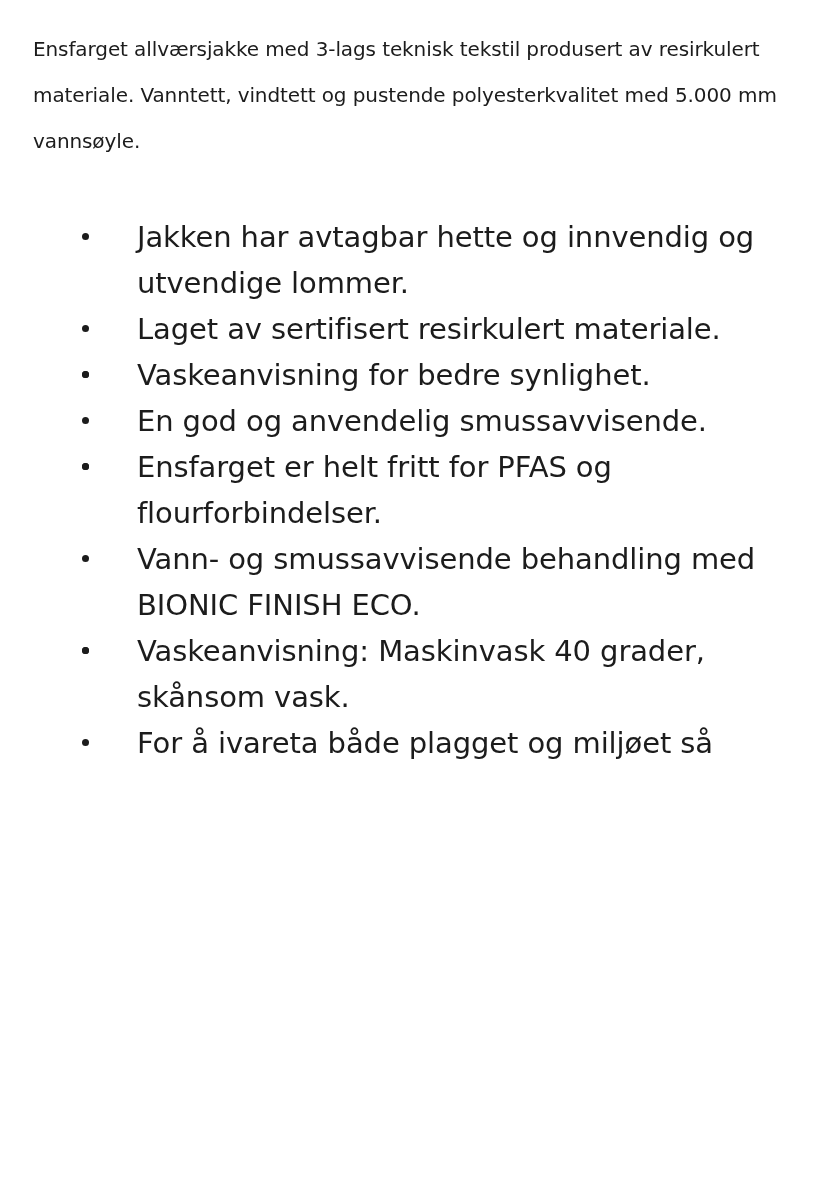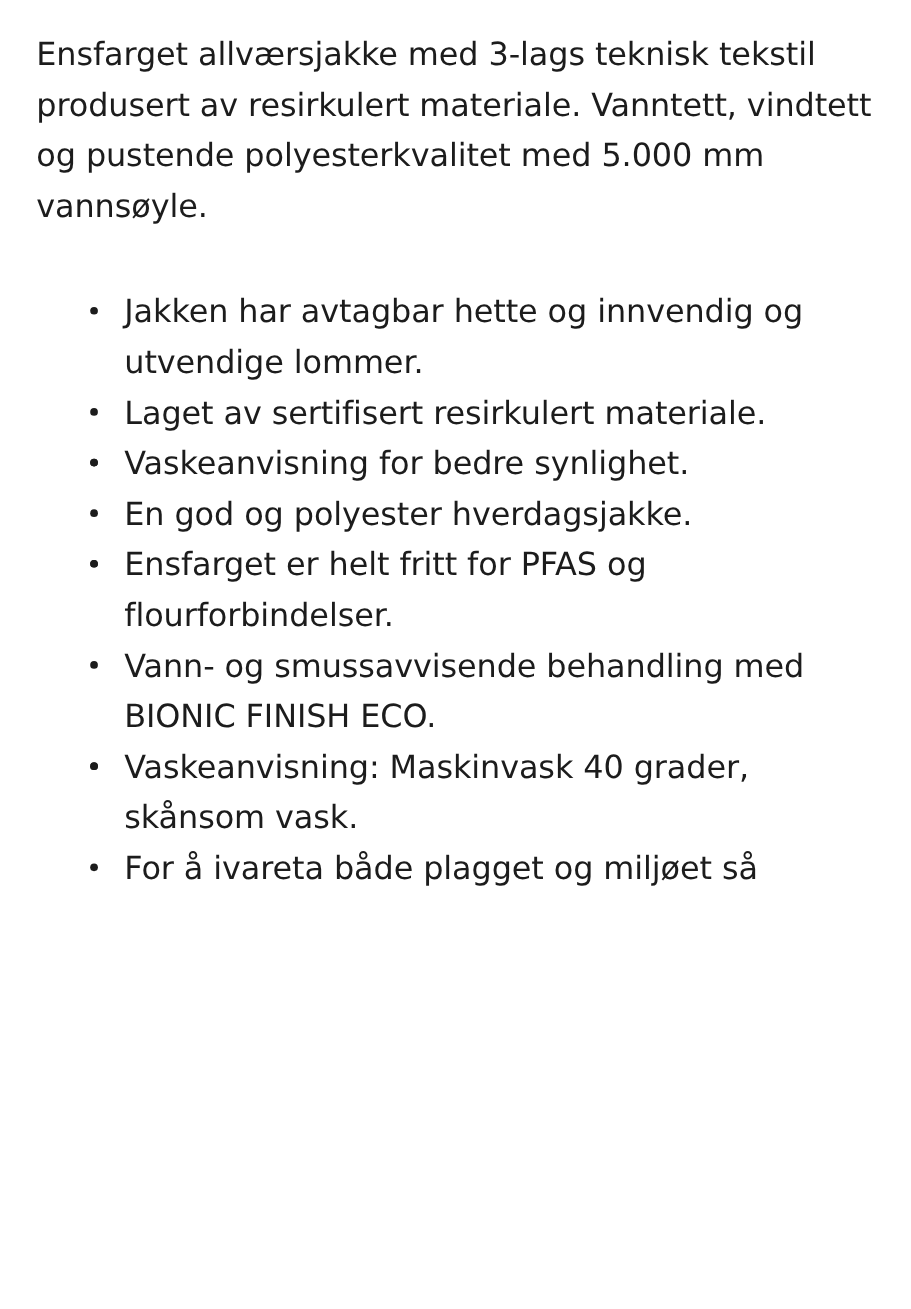--- a/index.html
+++ b/index.html
@@ -28,21 +28,21 @@
   .content {
     position: absolute;
     left: 0;
     top: 0;
     width: 828px;
     padding: 26px 33px 0 33px;
     box-sizing: border-box;
   }
 
   .intro {
-    font-size: 29px;
+    font-size: 20px;
     line-height: 46px;
     letter-spacing: -0.1px;
     color: #1c1c1c;
     margin: 0;
     padding: 0;
     font-weight: 400;
     max-width: 768px;
   }
 
   .feature-list {
@@ -69,20 +69,21 @@
     top: 19px;
     width: 7px;
     height: 7px;
     border-radius: 50%;
     background: #1c1c1c;
     display: block;
   }
 
   .item-text {
     display: block;
+    margin-left: 24px;
   }
 </style>
 </head>
 <body>
 
 <div class="page">
   <div class="content">
 
     <p class="intro">Ensfarget allværsjakke med 3-lags teknisk tekstil produsert av resirkulert materiale. Vanntett, vindtett og pustende polyesterkvalitet med 5.000 mm vannsøyle.</p>
 
@@ -102,21 +103,21 @@
         <span class="bullet-icon"></span>
       </li>
 
       <li class="feature-item">
         <span class="bullet-icon"></span>
         <span class="item-text">Vaskeanvisning for bedre synlighet.</span>
       </li>
 
       <li class="feature-item">
         <span class="bullet-icon"></span>
-        <span class="item-text">En god og polyester hverdagsjakke.</span>
+        <span class="item-text">En god og anvendelig smussavvisende.</span>
       </li>
 
       <li class="feature-item">
         <span class="bullet-icon"></span>
       </li>
 
       <li class="feature-item">
         <span class="bullet-icon"></span>
         <span class="item-text">Ensfarget er helt fritt for PFAS og flourforbindelser.</span>
       </li>

